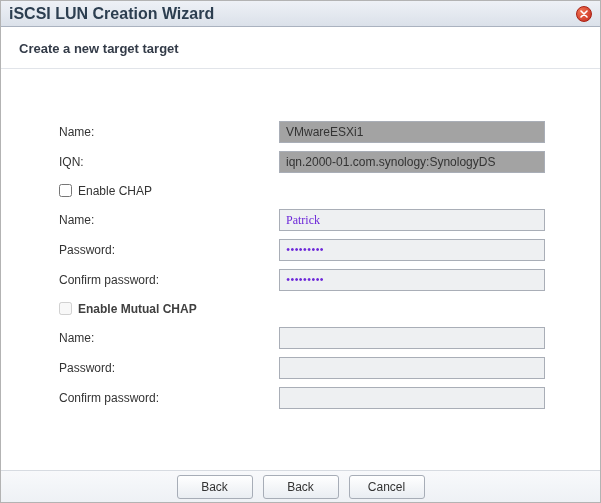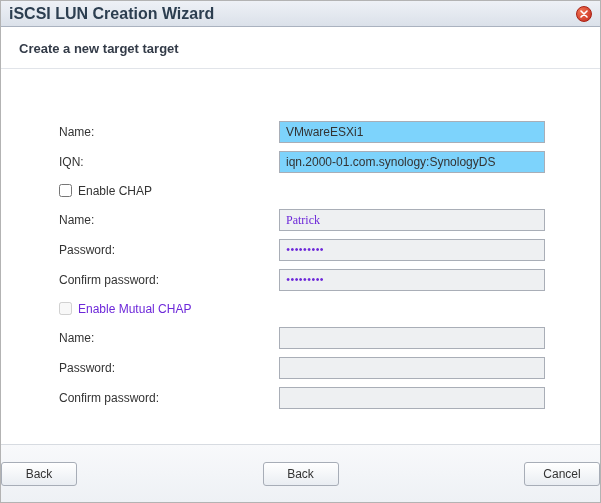--- a/index.html
+++ b/index.html
@@ -73,21 +73,21 @@
   td.label-col { width: 220px; }
   td.label-indent1 { padding-left: 22px; }
   td.label-indent2 { padding-left: 44px; }
   .text-input {
     width: 266px;
     height: 22px;
     border: 1px solid #a9aeb7;
     padding: 2px 6px;
     font-size: 12px;
     font-family: inherit;
-    background: #7dd3fc;
+    background: #a3a3a3;
     color: #333;
   }
   .text-input.disabled {
     background: #eef0f2;
     color: #6d28d9;
     font-family: Liberation Serif, serif;
   }
   .text-input.disabled2 {
     background: #eef0f2;
     color: #8a8f97;
@@ -96,29 +96,29 @@
     display: flex;
     gap: 6px;
   }
   input[type="checkbox"] {
     width: 13px;
     height: 13px;
     margin: 0;
     accent-color: #5a6b85;
   }
   .cb-label { color: #333; }
-  .cb-label.dim { color: #6d28d9; }
+  .cb-label.dim { color: #404040; font-weight: bold; }
   .buttonbar {
-    height: 58px;
+    height: 32px;
     border-top: 1px solid #d7dbe1;
     background: linear-gradient(to bottom, #f8f9fb, #eef1f5);
     display: flex;
-    justify-content: space-between;
+    justify-content: center;
     align-items: center;
-    padding: 0 0;
+    padding: 0 14px;
     gap: 10px;
   }
   .btn {
     min-width: 76px;
     height: 24px;
     background: linear-gradient(to bottom, #ffffff, #e9edf2);
     border: 1px solid #a7adb7;
     border-radius: 3px;
     font-size: 12px;
     font-family: inherit;

